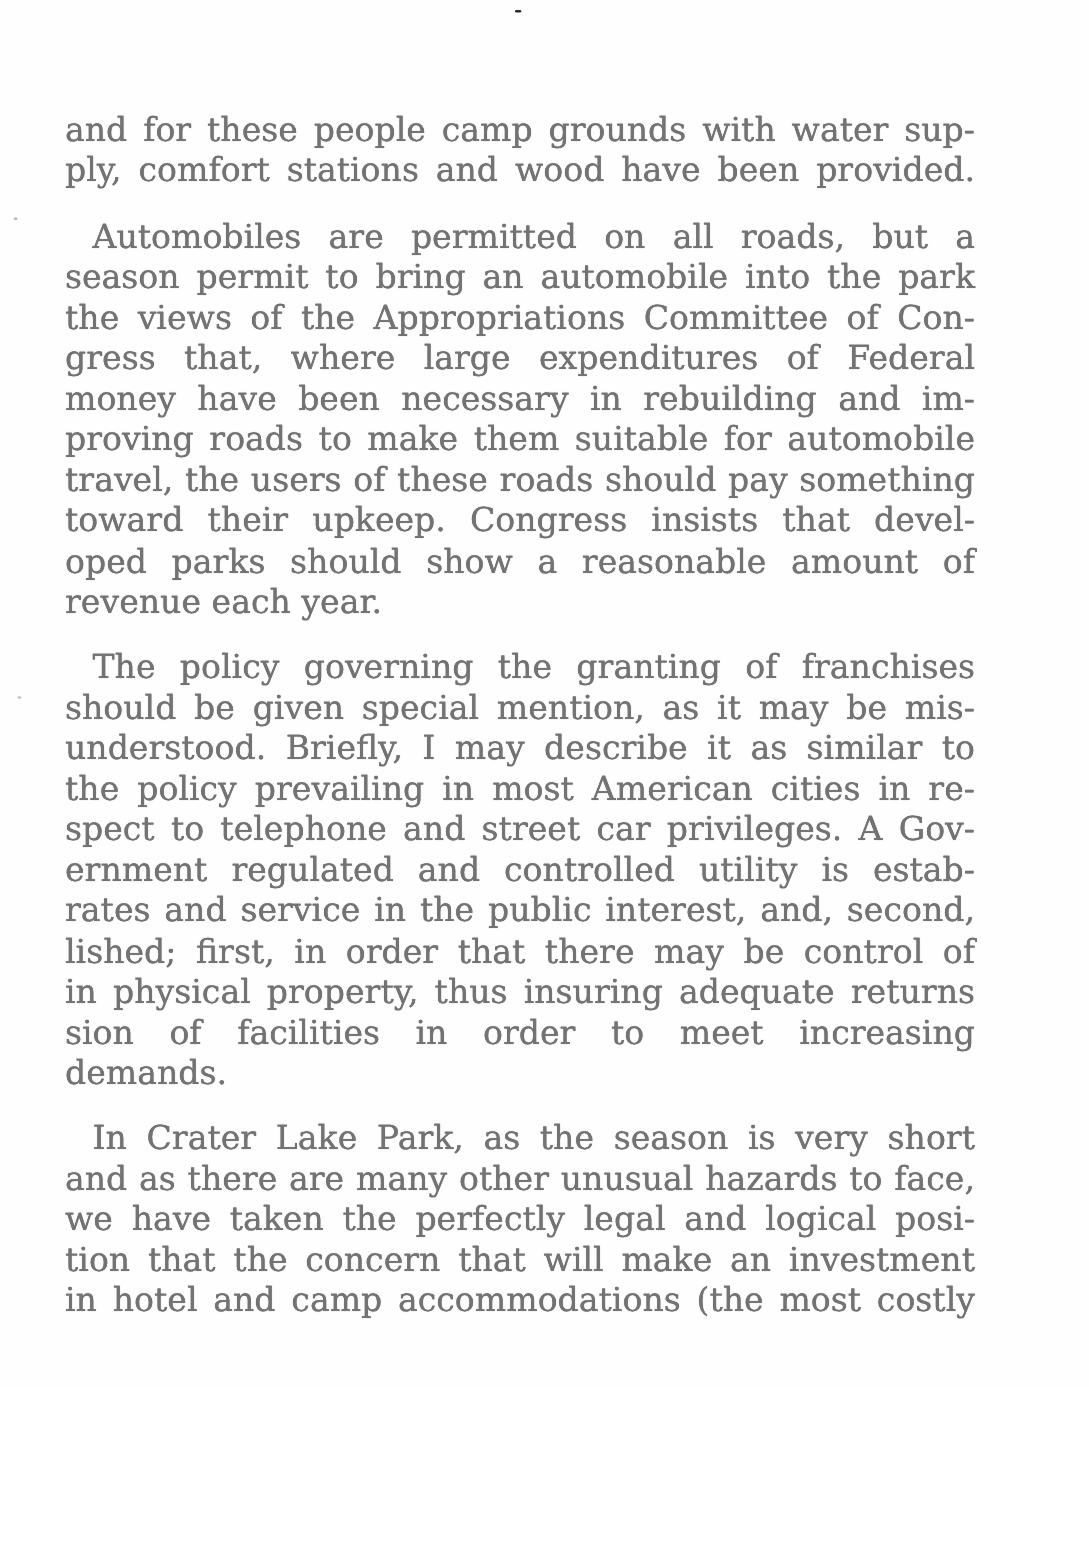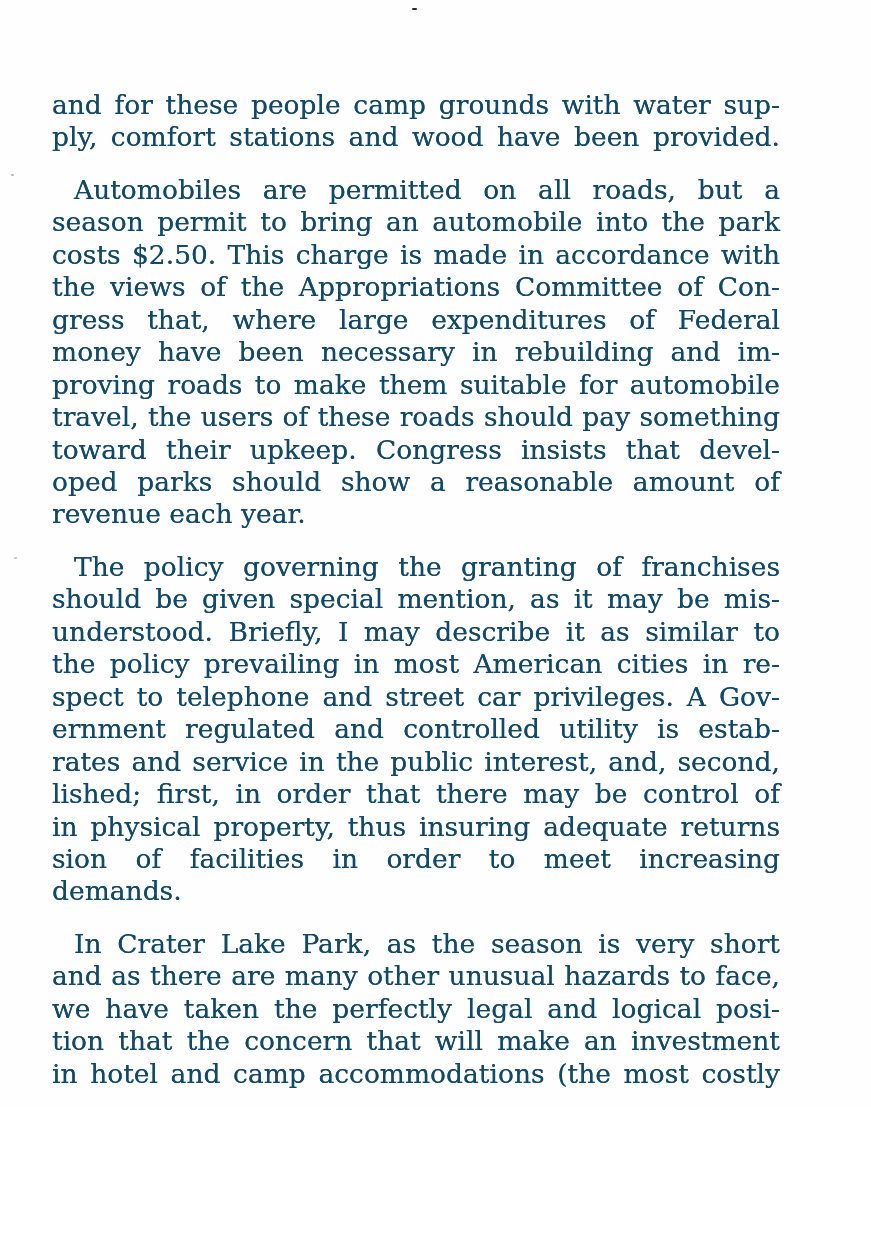--- a/index.html
+++ b/index.html
@@ -7,21 +7,21 @@
     padding: 0;
     background: #ffffff;
   }
   .page {
     position: relative;
     width: 871px;
     height: 1110px;
     background: #fefefe;
     overflow: hidden;
     font-family: "DejaVu Serif", serif;
-    color: #0c4a6e;
+    color: #737373;
   }
   .text-block {
     position: absolute;
     left: 52px;
     top: 89px;
     width: 728px;
     font-size: 26.5px;
     line-height: 32.45px;
     text-shadow: 0 0 0.6px rgba(0,0,0,0.65);
   }
@@ -67,21 +67,20 @@
   <span class="speck s3"></span>
 
   <div class="text-block">
       <div class="paragraph">
         <div class="line">and for these people camp grounds with water sup-</div>
         <div class="line">ply, comfort stations and wood have been provided.</div>
       </div>
       <div class="paragraph indent">
         <div class="line">Automobiles are permitted on all roads, but a</div>
         <div class="line">season permit to bring an automobile into the park</div>
-        <div class="line">costs $2.50.  This charge is made in accordance with</div>
         <div class="line">the views of the Appropriations Committee of Con-</div>
         <div class="line">gress that, where large expenditures of Federal</div>
         <div class="line">money have been necessary in rebuilding and im-</div>
         <div class="line">proving roads to make them suitable for automobile</div>
         <div class="line">travel, the users of these roads should pay something</div>
         <div class="line">toward their upkeep.  Congress insists that devel-</div>
         <div class="line">oped parks should show a reasonable amount of</div>
         <div class="line unjustified">revenue each year.</div>
       </div>
       <div class="paragraph indent">

